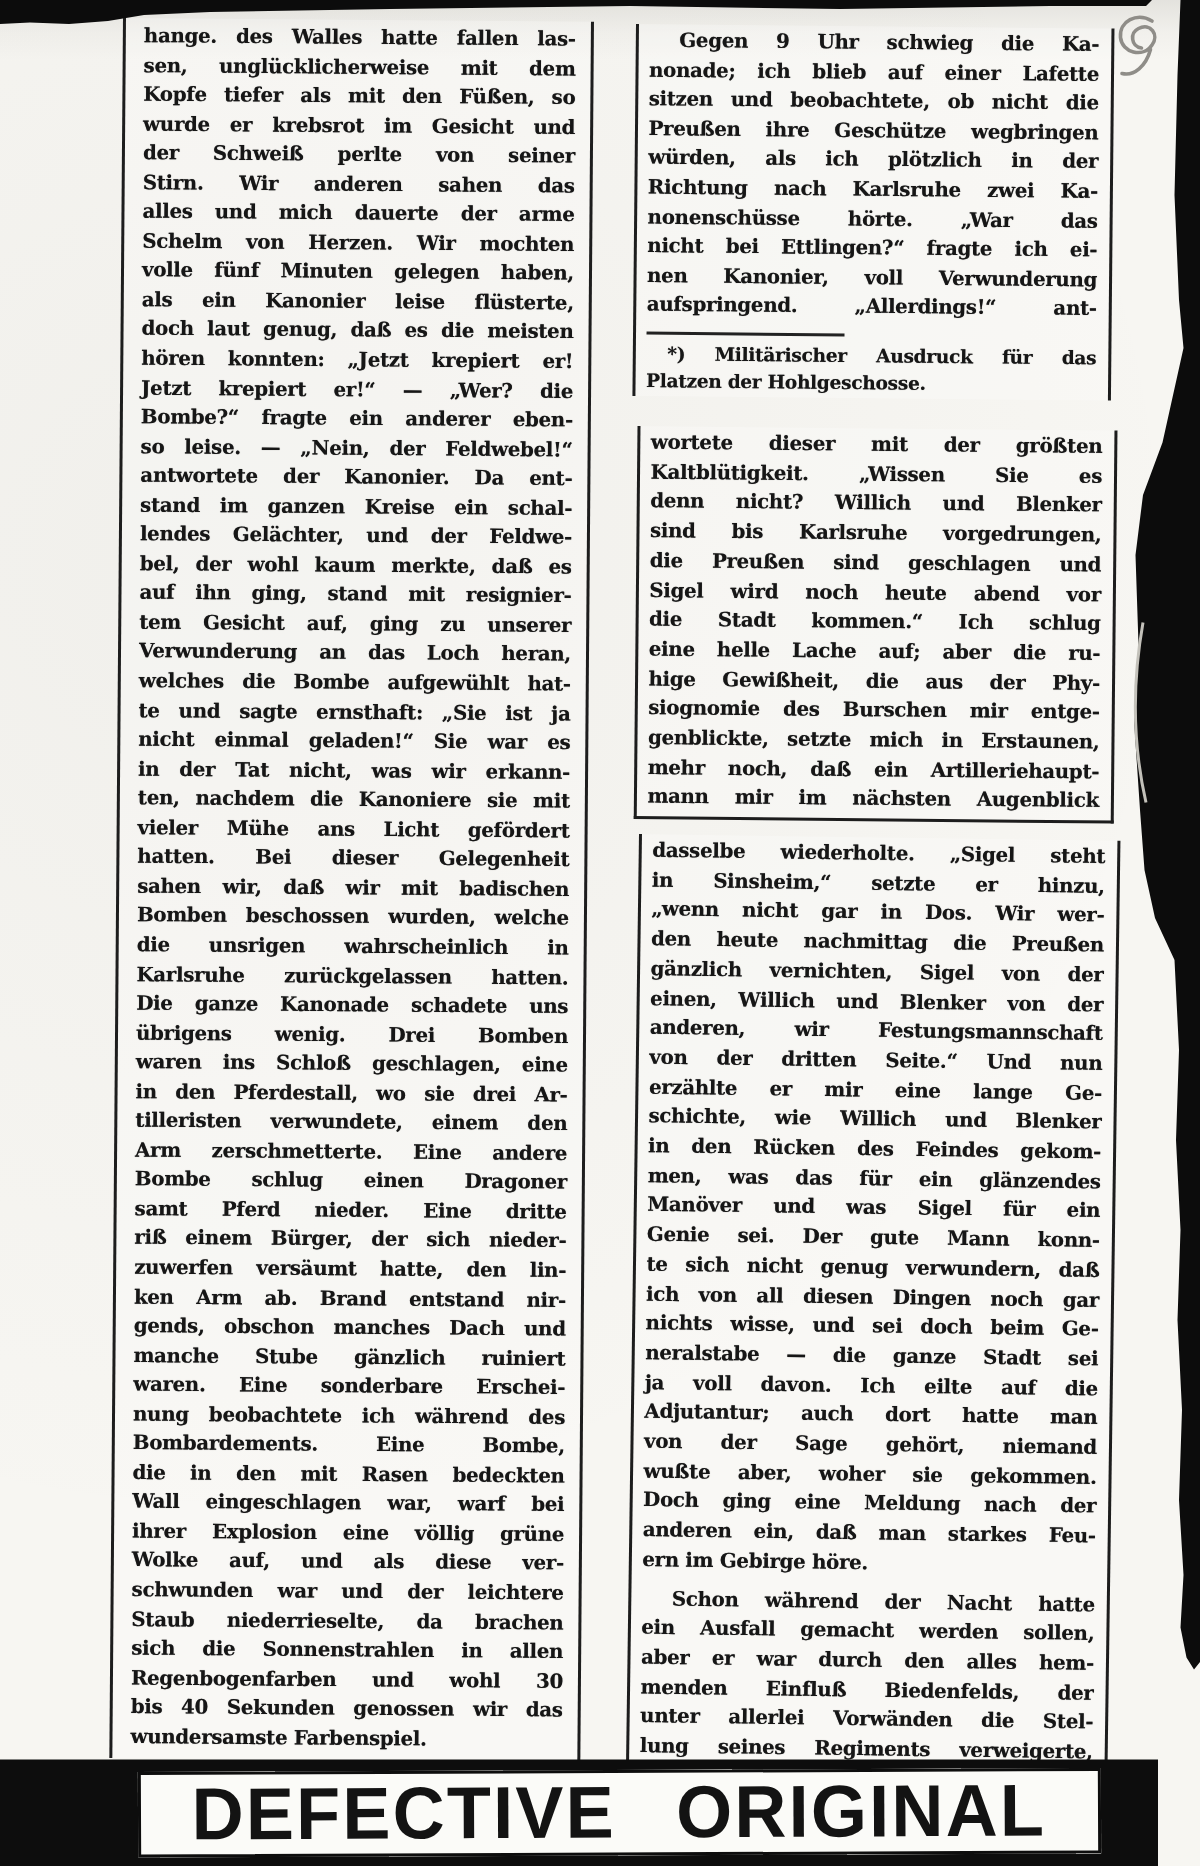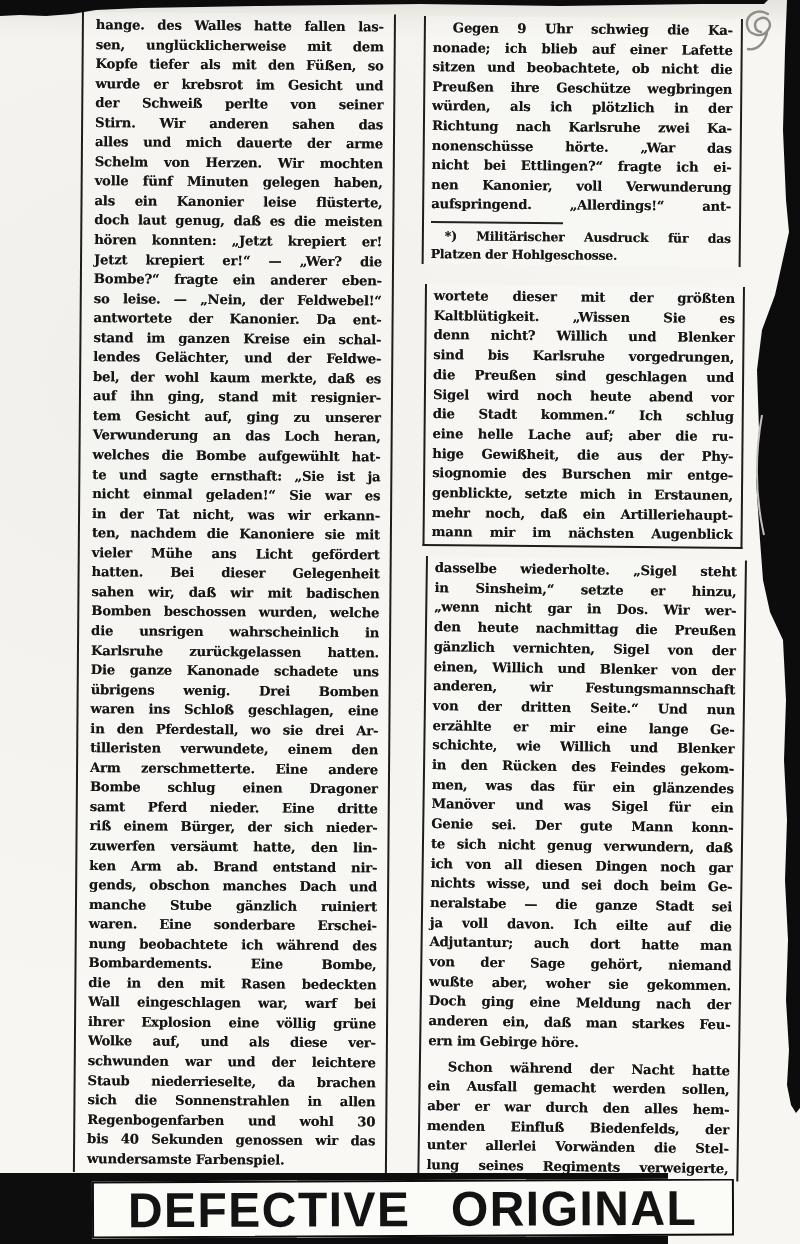--- a/index.html
+++ b/index.html
@@ -54,21 +54,21 @@
   }
   .b3{
     left:426px;top:556px;width:302px;
     transform:rotate(0.8deg);transform-origin:top left;
     line-height:19.7px;
   }
   
   .hand-mark{position:absolute;left:738px;top:6px;width:42px;height:54px;}
   
   .bottom-strip{
-    position:absolute;left:0;top:1173px;width:668px;height:71px;
+    position:absolute;left:0;top:1173px;width:772px;height:71px;
     background:#0d0d0d;
   }
   .stamp-box{
     position:absolute;left:92px;top:7px;width:642px;height:57px;
     background:#fbfbf8;
     display:flex;align-items:center;justify-content:center;
     transform:rotate(-0.25deg);
     box-shadow:0 0 0 2px #0d0d0d inset;
   }
   .stamp-text{

